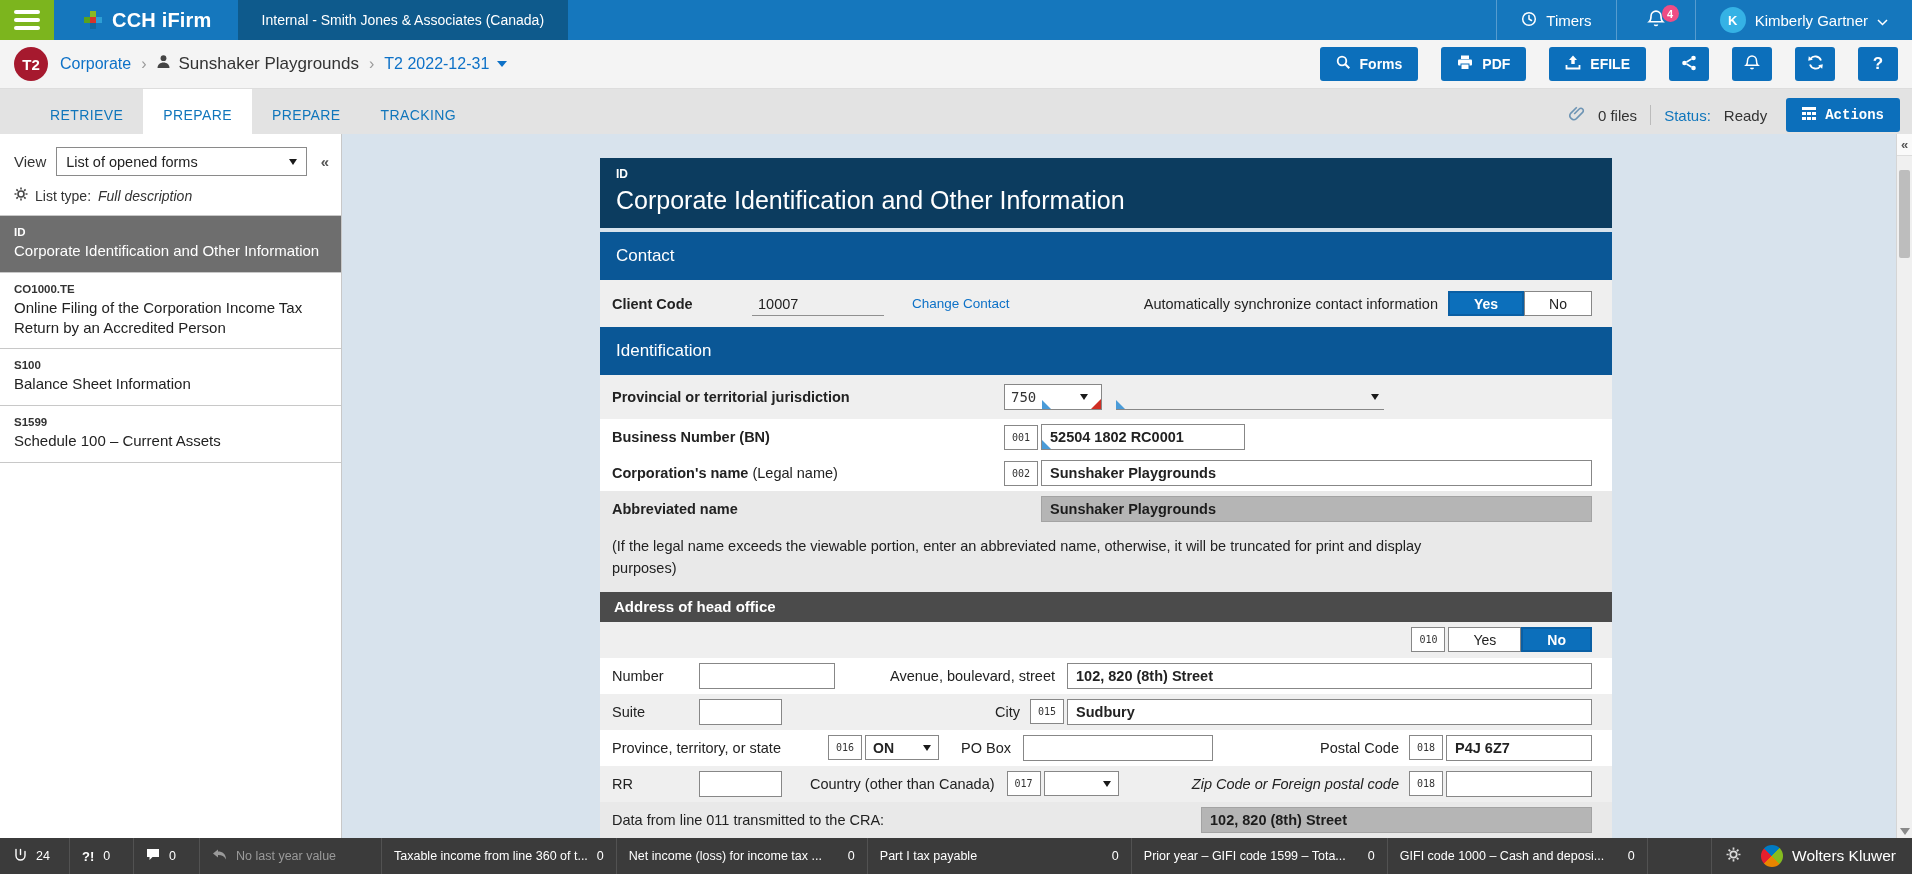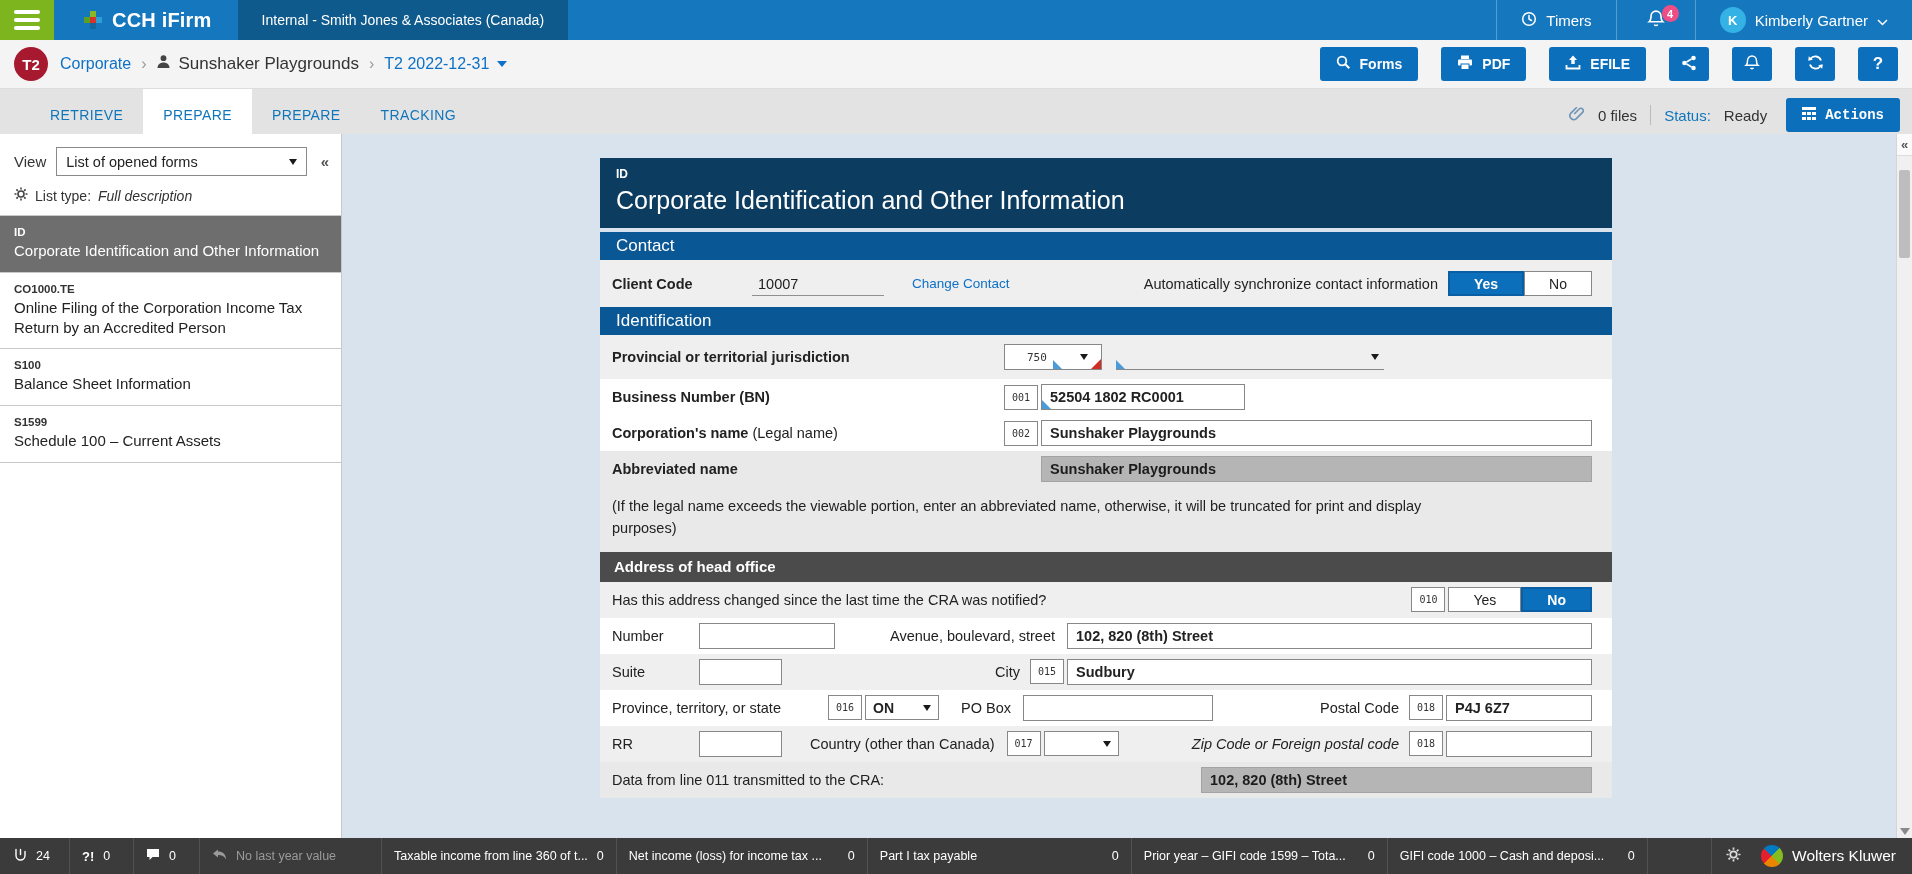--- a/index.html
+++ b/index.html
@@ -65,35 +65,35 @@
   .form-item .fi-title { font-size:15px; line-height:1.32; color:#222; }
   .form-item.selected { background:#6e6e6e; }
   .form-item.selected .fi-code, .form-item.selected .fi-title { color:#fff; }
 
   
   .main { flex:1; position:relative; background:#d8e3ed; overflow:hidden; }
   .form-wrap { position:absolute; left:258px; top:24px; width:1012px; }
   .form-header { background:#0c3c5f; color:#fff; padding:9px 16px 13px; margin-bottom:4px; }
   .form-code { font-size:12px; font-weight:bold; }
   .form-title { font-size:25px; font-weight:400; margin-top:5px; }
-  .section-bar { background:#0a5796; color:#fff; font-size:17px; padding:0 16px; height:28px; display:flex; align-items:center; }
+  .section-bar { background:#0a5796; color:#fff; font-size:17px; padding:0 16px; height:48px; display:flex; align-items:center; }
   .addr-bar { background:#4b4b4b; color:#fff; font-size:15px; font-weight:bold; padding:0 14px; height:30px; display:flex; align-items:center; }
 
   .frow { display:flex; align-items:center; padding:0 20px 0 12px; min-height:36px; font-size:14.5px; color:#222; }
   .bg-g { background:#efefef; } .bg-w { background:#fff; } .bg-d { background:#e9e9e9; }
   .lab-b { font-weight:bold; white-space:nowrap; }
   .lab { white-space:nowrap; }
   .w-main { flex:0 0 392px; }
   .fcode { flex:0 0 34px; width:34px; height:25px; border:1px solid #878787; background:#fff; display:flex; align-items:center; justify-content:center; font-family:"DejaVu Sans Mono", monospace; font-size:10px; color:#333; margin-right:3px; }
   .finput { position:relative; height:26px; border:1px solid #878787; background:#fff; display:flex; align-items:center; padding:0 8px; font-weight:bold; font-size:14.5px; }
   .gray-box { height:26px; background:#b5b5b5; border:1px solid #a3a3a3; display:flex; align-items:center; padding:0 8px; font-weight:bold; font-size:14.5px; color:#1c1c1c; }
   .grow { flex:1; }
   .tri-bl::before { content:""; position:absolute; left:0; bottom:0; width:0; height:0; border-bottom:9px solid #4a9bd8; border-right:9px solid transparent; }
   .combo750 { position:relative; width:98px; height:26px; border:1px solid #878787; background:#fff; display:flex; align-items:center; cursor:pointer; }
-  .combo750 .cc { font-family:"DejaVu Sans Mono", monospace; font-size:11px; padding:0 6px; color:#333;margin-left:16px; }
+  .combo750 .cc { font-family:"DejaVu Sans Mono", monospace; font-size:14px; padding:0 6px; color:#333; }
   .combo750 .cval { position:relative; flex:1; height:100%; display:flex; align-items:center; justify-content:flex-end; padding-right:13px; }
   .combo750 .cval::before { content:""; position:absolute; left:0; bottom:0; border-bottom:9px solid #4a9bd8; border-right:9px solid transparent; }
   .combo750::after { content:""; position:absolute; right:0; bottom:0; border-bottom:10px solid #cf2e24; border-left:10px solid transparent; }
   .combo-uline { position:relative; width:268px; height:26px; border-bottom:1px solid #878787; display:flex; align-items:center; justify-content:flex-end; padding-right:5px; margin-left:14px; cursor:pointer; }
   .combo-uline::before { content:""; position:absolute; left:0; bottom:0; border-bottom:9px solid #4a9bd8; border-right:9px solid transparent; }
   .sel-box { height:25px; border:1px solid #878787; background:#fff; display:flex; align-items:center; justify-content:space-between; padding:0 7px; font-weight:bold; font-size:14px; cursor:pointer; }
   .uline { width:132px; height:24px; border-bottom:1px solid #909090; display:flex; align-items:flex-end; padding:0 6px 3px; font-size:14.5px; }
   .link { color:#0d71c7; font-size:13.5px; text-decoration:none; cursor:pointer; }
   .yn-box { display:flex; align-items:center; }
   .yn { height:25px; min-width:35px; padding:0 24px; display:flex; align-items:center; justify-content:center; background:#fff; border:1px solid #878787; font-size:14px; color:#222; cursor:pointer; }
@@ -355,21 +355,20 @@
           <span class="lab-b w-main">Abbreviated name</span>
           <span style="flex:0 0 37px;"></span>
           <div class="gray-box grow">Sunshaker Playgrounds</div>
         </div>
 
         <div class="note-row">(If the legal name exceeds the viewable portion, enter an abbreviated name, otherwise, it will be truncated for print and display purposes)</div>
 
         <div class="addr-bar">Address of head office</div>
 
         <div class="frow bg-g">
-          <span class="lab">Has this address changed since the last time the CRA was notified?</span>
           <div class="fcode" style="margin-left:auto;">010</div>
           <div class="yn-box">
             <div class="yn">Yes</div>
             <div class="yn sel">No</div>
           </div>
         </div>
 
         <div class="frow bg-w">
           <span class="lab" style="flex:0 0 87px;">Number</span>
           <div class="finput" style="width:136px;"></div>

